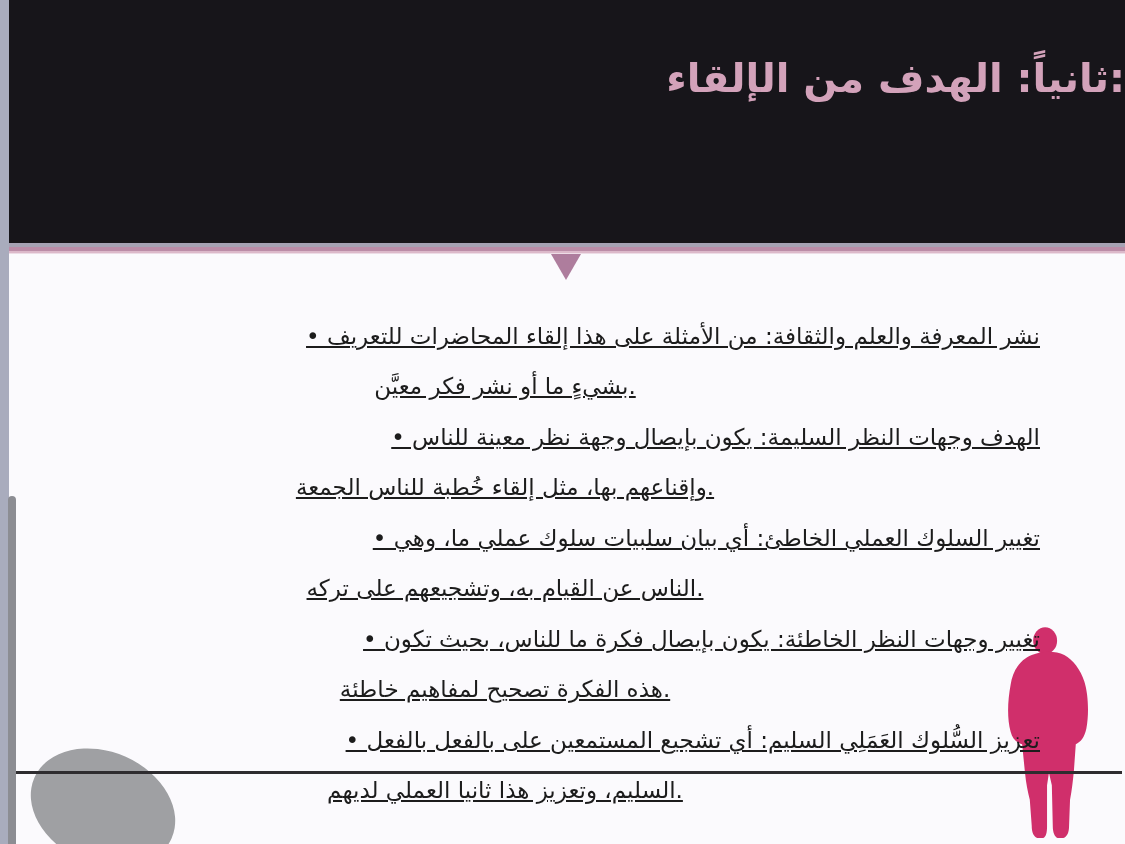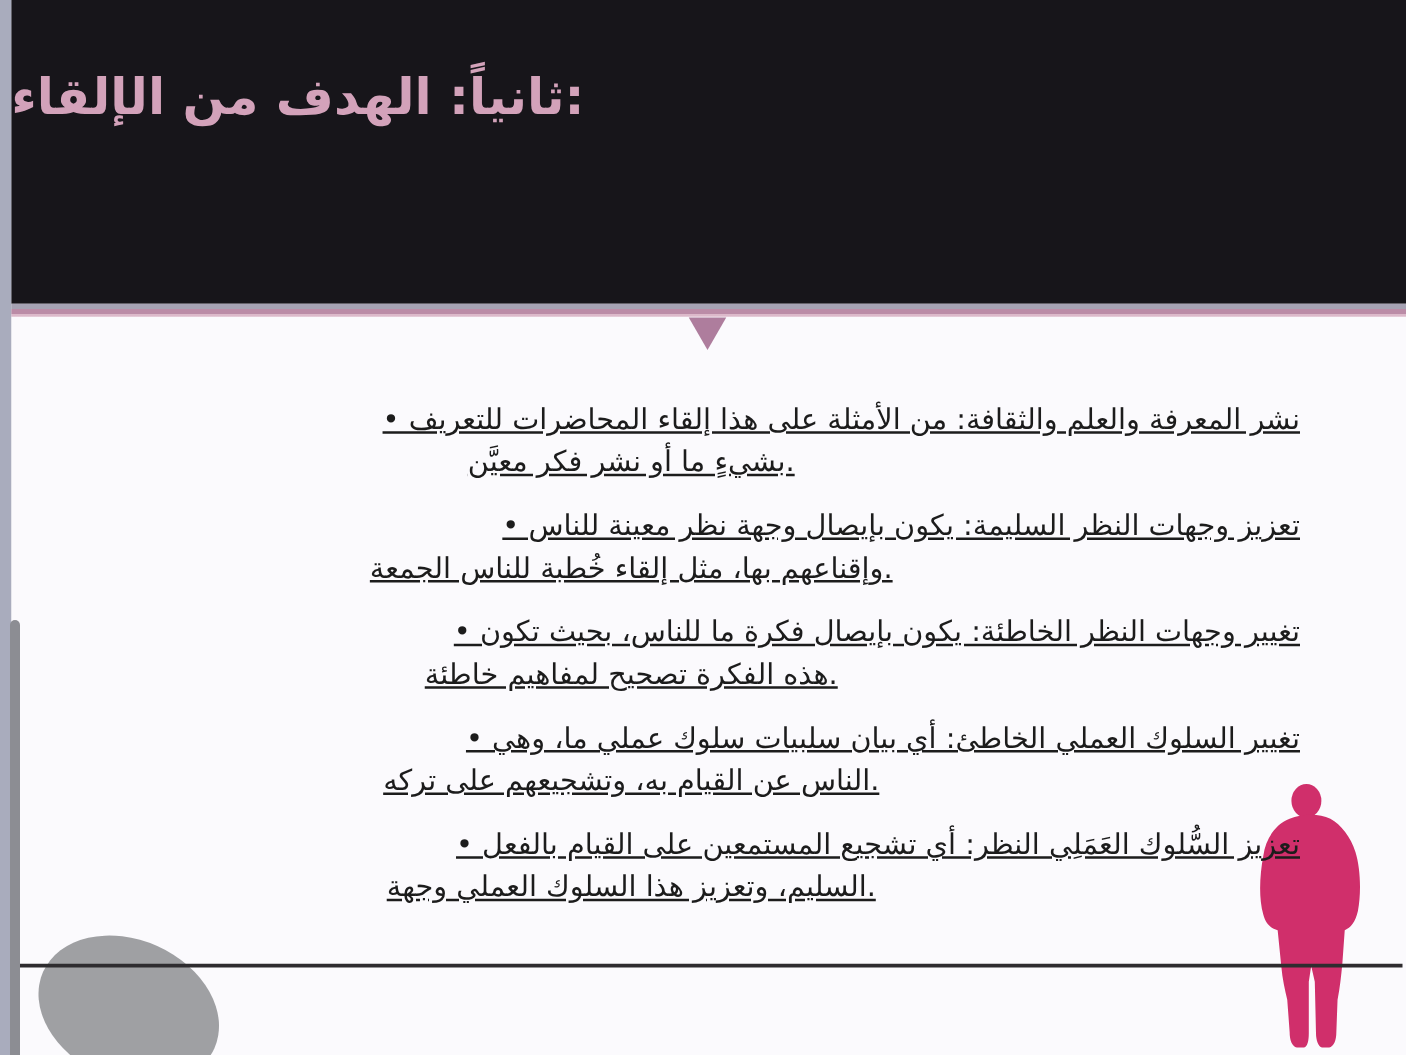--- a/index.html
+++ b/index.html
@@ -34,21 +34,21 @@
   
   .header {
     position: absolute;
     left: 9px; right: 0; top: 0;
     height: 243px;
     background: #17151a;
     z-index: 1;
   }
   .title {
     direction: rtl;
-    text-align: left;
+    text-align: right;
     padding-top: 52px;
     font-size: 40px;
     line-height: 52px;
     font-weight: bold;
     color: #d3a2ba;
     letter-spacing: 0.5px;
   }
 
   
   .divider {
@@ -85,20 +85,21 @@
   }
   .bullet .l1 {
     display: block;
     white-space: nowrap;
   }
   .bullet .l2 {
     display: block;
     white-space: nowrap;
     text-align: center;
     padding-right: 180px;
+    margin-top: 16px;
   }
 
   
   .bottom-line {
     position: absolute;
     left: 8px; right: 3px; top: 771px;
     height: 3px;
     background: #2e2c2f;
     z-index: 4;
   }
@@ -134,34 +135,34 @@
 
   <div class="divider"></div>
   <div class="divider-triangle"></div>
 
   <div class="content" dir="rtl">
     <p class="bullet">
       <span class="l1">نشر المعرفة والعلم والثقافة: من الأمثلة على هذا إلقاء المحاضرات للتعريف •</span>
       <span class="l2">.بشيءٍ ما أو نشر فكر معيَّن</span>
     </p>
     <p class="bullet">
-      <span class="l1">تعزيز وجهات النظر السليمة: يكون بإيصال وجهة نظر معينة للناس •</span>
+      <span class="l1">الهدف وجهات النظر السليمة: يكون بإيصال وجهة نظر معينة للناس •</span>
       <span class="l2">.وإقناعهم بها، مثل إلقاء خُطبة للناس الجمعة</span>
+    </p>
+    <p class="bullet">
+      <span class="l1">تغيير السلوك العملي الخاطئ: أي بيان سلبيات سلوك عملي ما، وهي •</span>
+      <span class="l2">.الناس عن القيام به، وتشجيعهم على تركه</span>
     </p>
     <p class="bullet">
       <span class="l1">تغيير وجهات النظر الخاطئة: يكون بإيصال فكرة ما للناس، بحيث تكون •</span>
       <span class="l2">.هذه الفكرة تصحيح لمفاهيم خاطئة</span>
     </p>
     <p class="bullet">
-      <span class="l1">تغيير السلوك العملي الخاطئ: أي بيان سلبيات سلوك عملي ما، وهي •</span>
-      <span class="l2">.الناس عن القيام به، وتشجيعهم على تركه</span>
-    </p>
-    <p class="bullet">
-      <span class="l1">تعزيز السُّلوك العَمَلِي النظر: أي تشجيع المستمعين على القيام بالفعل •</span>
-      <span class="l2">.السليم، وتعزيز هذا السلوك العملي وجهة</span>
+      <span class="l1">تعزيز السُّلوك العَمَلِي السليم: أي تشجيع المستمعين على بالفعل بالفعل •</span>
+      <span class="l2">.السليم، وتعزيز هذا ثانيا العملي لديهم</span>
     </p>
   </div>
 
   <div class="man">
     <svg viewBox="0 0 96 226" xmlns="http://www.w3.org/2000/svg" aria-hidden="true">
       <ellipse cx="45" cy="14" rx="12.5" ry="14" fill="#d02f6b"></ellipse>
       <path fill="#d02f6b" d="M31,29 C20,33 11,45 9,60 C6,76 5,95 9,109 C11,117 16,121 21,122
                L24,152 C25,163 27,172 29,180 L31,207 C31,214 33,219 37,220 L43,220
                C46,219 47,214 47,208 L47,165 L49,152 L52,165 L53,208
                C53,214 55,219 58,220 L64,220 C68,219 70,214 70,207 L71,180

